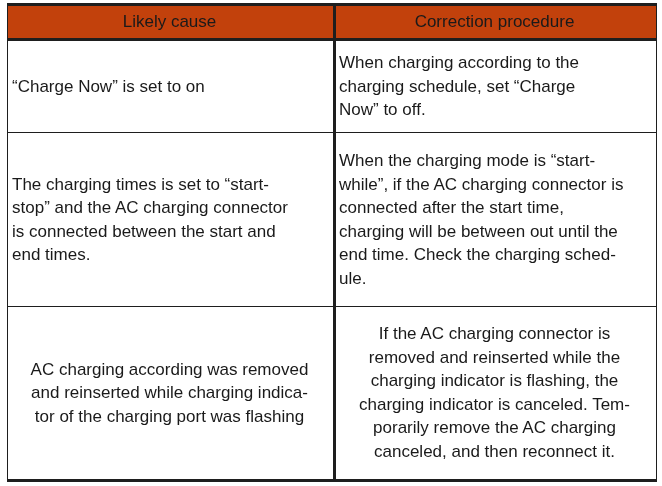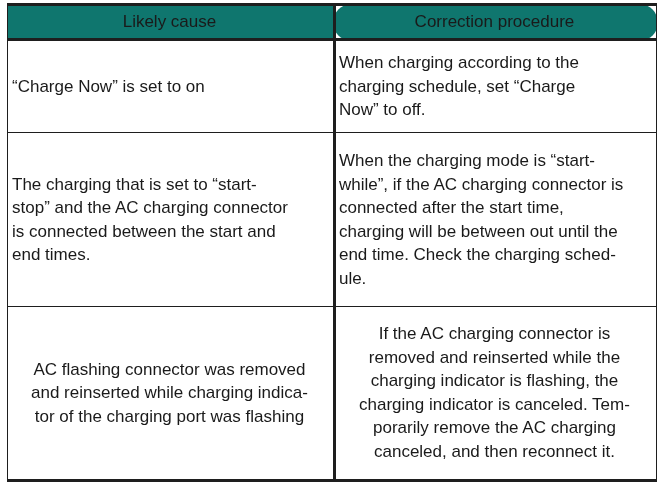--- a/index.html
+++ b/index.html
@@ -11,32 +11,32 @@
       font-family: "Liberation Sans", sans-serif;
       font-size: 17px; line-height: 23.5px; color: #1a1a1a;
     }
     .tbl th, .tbl td {
       border: 1.5px solid #1e1e1e;
       padding: 0 6px 0 4px;
       vertical-align: middle;
       text-align: left;
     }
     .tbl th {
-      background: #0f766e;
+      background: #c2410c;
       font-weight: normal;
       text-align: center;
       height: 32px;
       border-bottom: 3px solid #1e1e1e;
       border-top: 3px solid #1e1e1e;
     }
     .tbl tr.last td { border-bottom: 3px solid #1e1e1e; text-align: center; }
     .tbl .c1 { width: 322px; }
     .tbl .c2 { width: 316px; padding-left: 3px; }
     .tbl td.c2 { border-left: 3px solid #1e1e1e; }
-    .tbl th.c2 { border-left: 3px solid #1e1e1e; border-radius: 15px; }
+    .tbl th.c2 { border-left: 3px solid #1e1e1e; }
     .tbl .line { display: block; white-space: nowrap; }
     .r1 { height: 82px; }
     .r2 { height: 57px; }
     .r3 { height: 152px; }
     .r4 { height: 153px; }
   </style>
 </head>
 <body>
 
 <table class="tbl">
@@ -52,37 +52,37 @@
         <span class="line">“Charge Now” is set to on</span>
       </td>
       <td class="c2">
         <span class="line">When charging according to the</span>
         <span class="line">charging schedule, set “Charge</span>
         <span class="line">Now” to off.</span>
       </td>
     </tr>
     <tr class="r3">
       <td class="c1">
-        <span class="line">The charging that is set to “start-</span>
+        <span class="line">The charging times is set to “start-</span>
         <span class="line">stop” and the AC charging connector</span>
         <span class="line">is connected between the start and</span>
         <span class="line">end times.</span>
       </td>
       <td class="c2">
         <span class="line">When the charging mode is “start-</span>
         <span class="line">while”, if the AC charging connector is</span>
         <span class="line">connected after the start time,</span>
         <span class="line">charging will be between out until the</span>
         <span class="line">end time. Check the charging sched-</span>
         <span class="line">ule.</span>
       </td>
     </tr>
     <tr class="r4 last">
       <td class="c1">
-        <span class="line">AC flashing connector was removed</span>
+        <span class="line">AC charging according was removed</span>
         <span class="line">and reinserted while charging indica-</span>
         <span class="line">tor of the charging port was flashing</span>
       </td>
       <td class="c2">
         <span class="line">If the AC charging connector is</span>
         <span class="line">removed and reinserted while the</span>
         <span class="line">charging indicator is flashing, the</span>
         <span class="line">charging indicator is canceled. Tem-</span>
         <span class="line">porarily remove the AC charging</span>
         <span class="line">canceled, and then reconnect it.</span>

